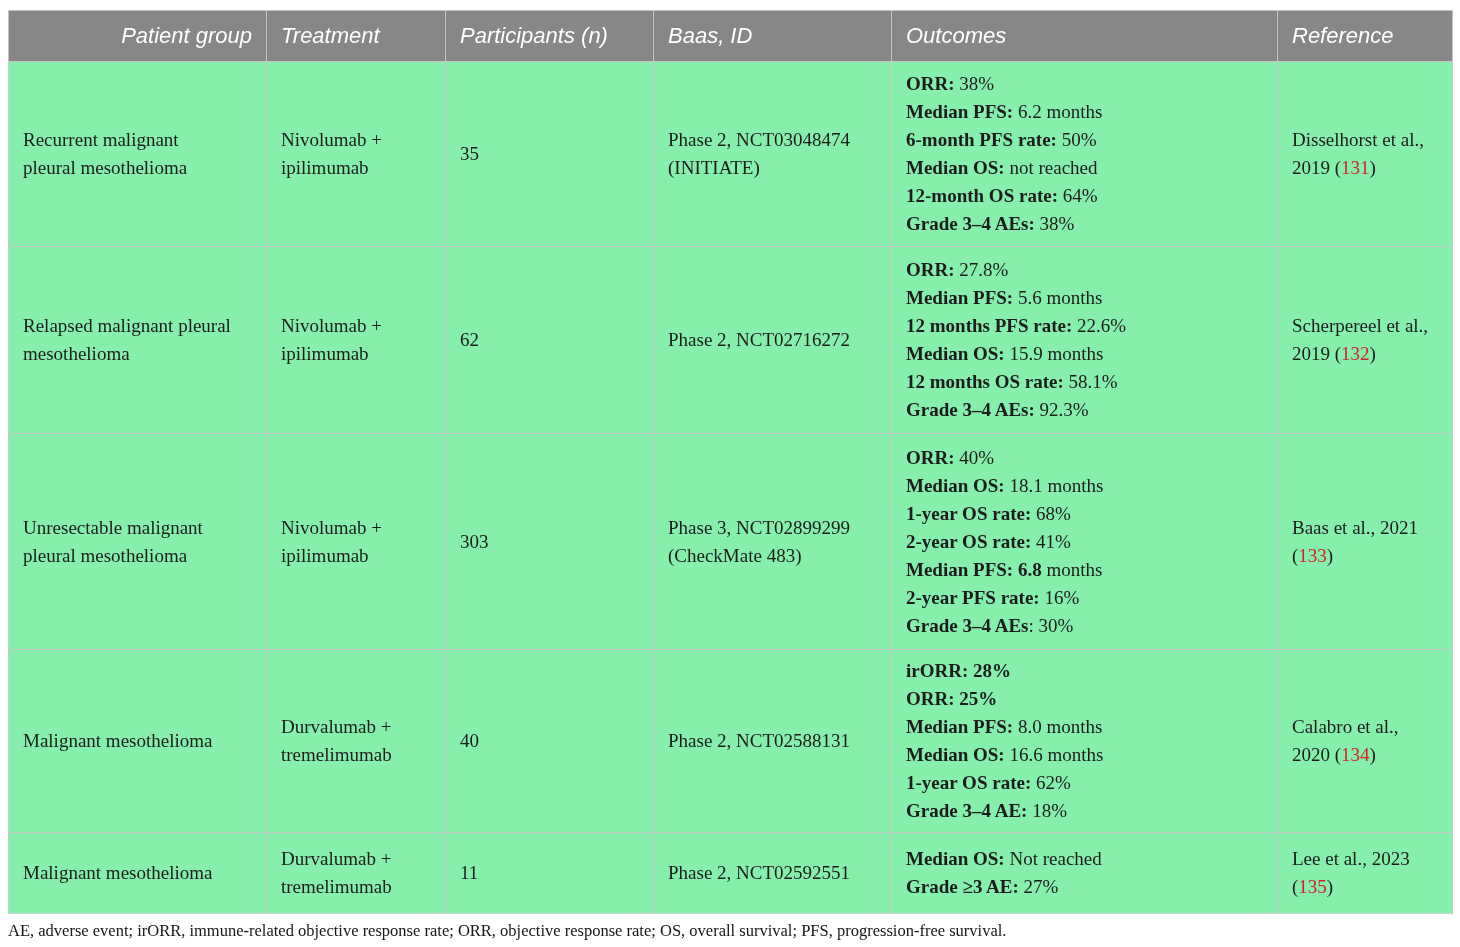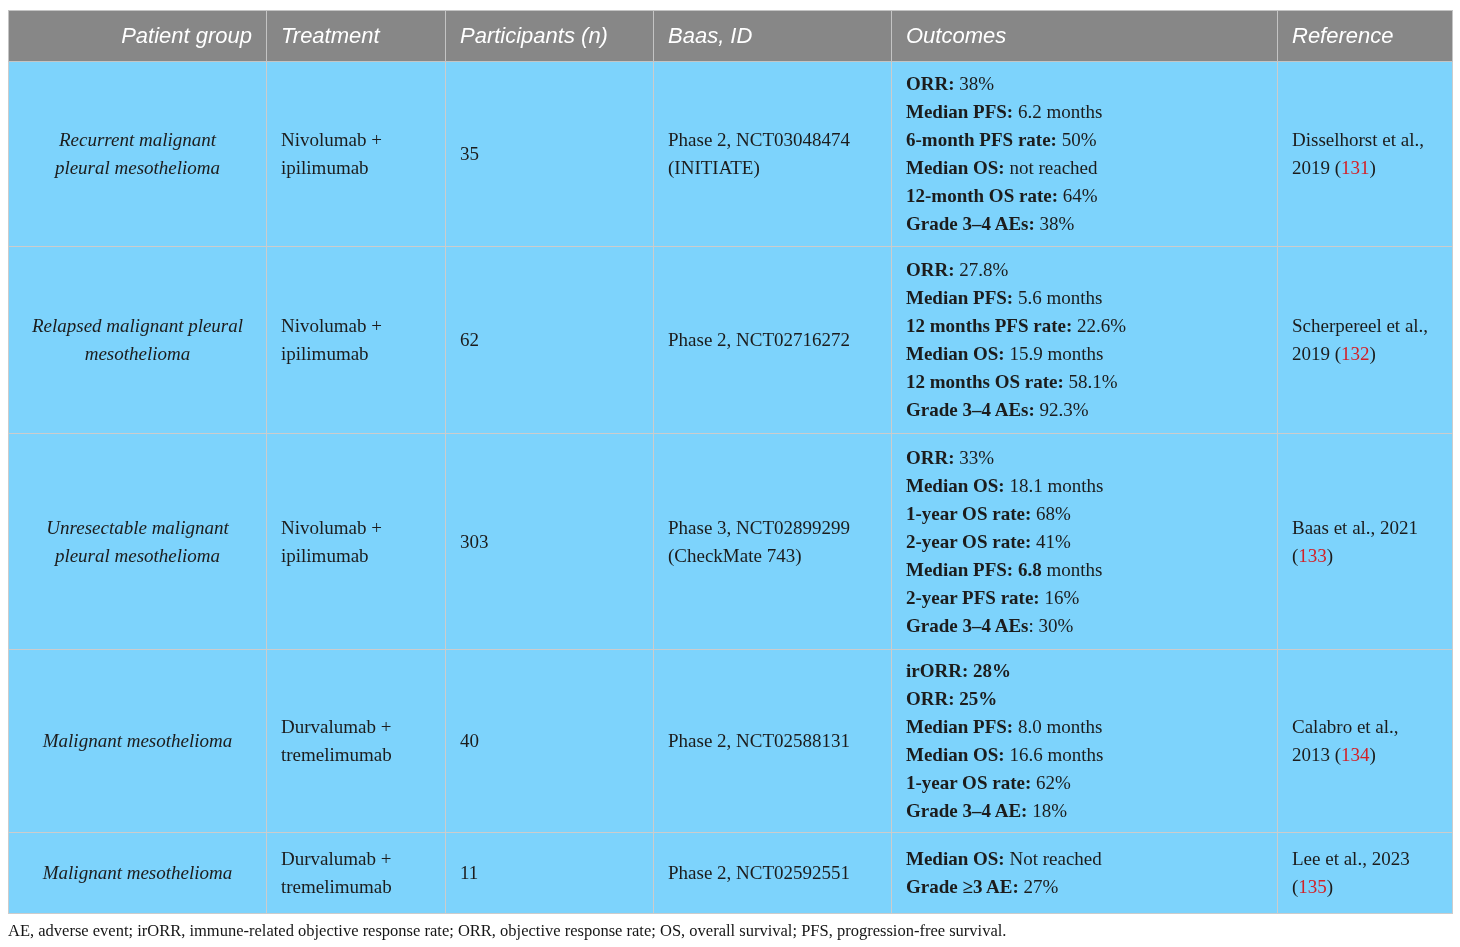--- a/index.html
+++ b/index.html
@@ -34,29 +34,29 @@
     text-align: left;
     vertical-align: middle;
   }
   table.trials th.right { text-align: right; }
 
   table.trials td {
     font-size: 19px;
     line-height: 28px;
     padding: 6px 14px;
     vertical-align: middle;
-    background: #7dd3fc;
+    background: #86efac;
   }
   tbody tr:nth-child(1) { height: 185px; }
   tbody tr:nth-child(2) { height: 187px; }
   tbody tr:nth-child(3) { height: 216px; }
   tbody tr:nth-child(4) { height: 183px; }
   tbody tr:nth-child(5) { height: 81px; }
 
-  td.pg { font-style: italic; text-align: center; }
+  td.pg { text-align: left; }
   td.out b { font-weight: bold; }
   .red { color: var(--citation-red, #d32127); }
 
   .footnote {
     margin: 7px 0 0 8px;
     font-size: 16.5px;
     line-height: 20px;
     color: #161616;
     font-family: "Liberation Serif", "DejaVu Serif", serif;
   }
@@ -143,24 +143,24 @@
             <div>Unresectable malignant</div>
             <div>pleural mesothelioma</div>
           </td>
           <td>
             <div>Nivolumab +</div>
             <div>ipilimumab</div>
           </td>
           <td>303</td>
           <td>
             <div>Phase 3, NCT02899299</div>
-            <div>(CheckMate 743)</div>
-          </td>
-          <td class="out">
-            <div><b>ORR:</b><span> 33%</span></div>
+            <div>(CheckMate 483)</div>
+          </td>
+          <td class="out">
+            <div><b>ORR:</b><span> 40%</span></div>
             <div><b>Median OS:</b><span> 18.1 months</span></div>
             <div><b>1-year OS rate:</b><span> 68%</span></div>
             <div><b>2-year OS rate:</b><span> 41%</span></div>
             <div><b>Median PFS: 6.8</b><span> months</span></div>
             <div><b>2-year PFS rate:</b><span> 16%</span></div>
             <div><b>Grade 3–4 AEs</b><span>: 30%</span></div>
           </td>
           <td>
             <div><span>Baas et al., 2021</span></div>
             <div><span>(</span><span class="red">133</span><span>)</span></div>
@@ -181,21 +181,21 @@
           <td class="out">
             <div><b>irORR: 28%</b></div>
             <div><b>ORR: 25%</b></div>
             <div><b>Median PFS:</b><span> 8.0 months</span></div>
             <div><b>Median OS:</b><span> 16.6 months</span></div>
             <div><b>1-year OS rate:</b><span> 62%</span></div>
             <div><b>Grade 3–4 AE:</b><span> 18%</span></div>
           </td>
           <td>
             <div><span>Calabro et al.,</span></div>
-            <div><span>2013 (</span><span class="red">134</span><span>)</span></div>
+            <div><span>2020 (</span><span class="red">134</span><span>)</span></div>
           </td>
         </tr>
         <tr>
           <td class="pg">
             <div>Malignant mesothelioma</div>
           </td>
           <td>
             <div>Durvalumab +</div>
             <div>tremelimumab</div>
           </td>

